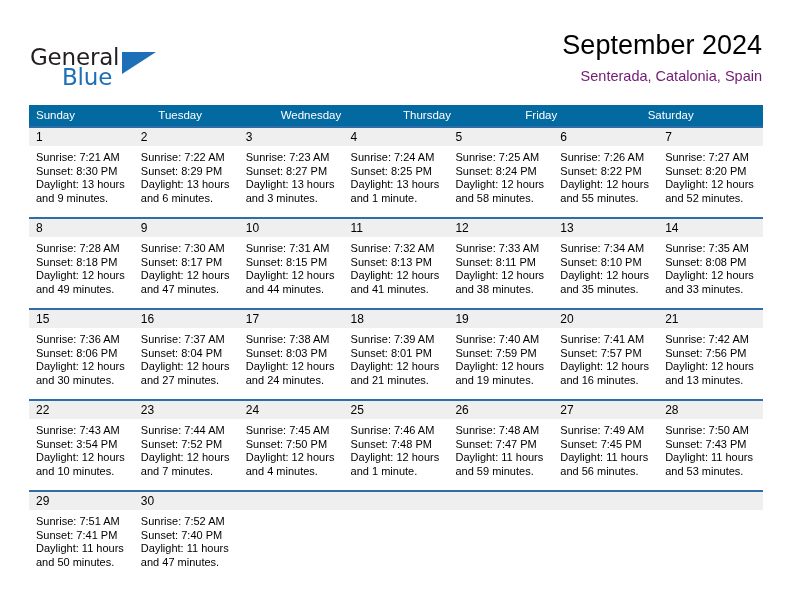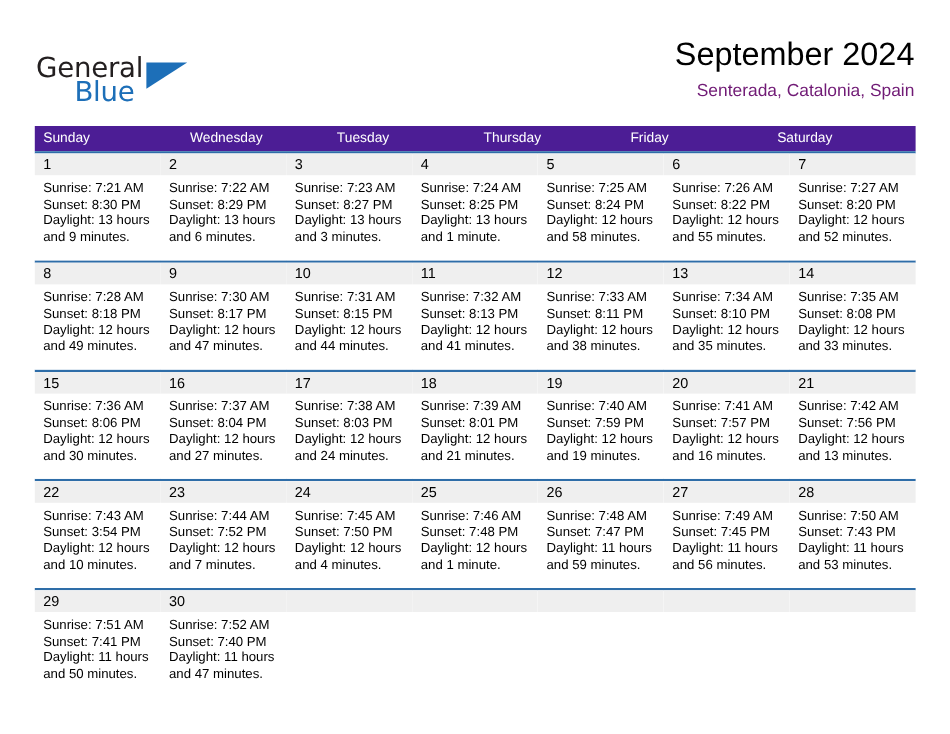--- a/index.html
+++ b/index.html
@@ -86,21 +86,21 @@
 
   
   .calendar {
     position: absolute;
     left: 29px;
     top: 105px;
     width: 734px;
   }
   .weekdays {
     display: flex;
-    background: #4c1d95;
+    background: #0369a1;
     height: 21px;
   }
   .weekday {
     flex: 1 1 0;
     color: #ffffff;
     font-size: 11.5px;
     line-height: 21px;
     padding-left: 7px;
     box-sizing: border-box;
     white-space: nowrap;
@@ -158,22 +158,22 @@
       <div class="month-title">September 2024</div>
       <div class="location">Senterada, Catalonia, Spain</div>
     </div>
 
   </div>
 
   <div class="calendar">
 
     <div class="weekdays">
       <div class="weekday">Sunday</div>
+      <div class="weekday">Tuesday</div>
       <div class="weekday">Wednesday</div>
-      <div class="weekday">Tuesday</div>
       <div class="weekday">Thursday</div>
       <div class="weekday">Friday</div>
       <div class="weekday">Saturday</div>
     </div>
 
     <div class="week">
       <div class="day-cell">
         <div class="day-num">1</div>
         <div class="day-info">
           <div>Sunrise: 7:21 AM</div>

